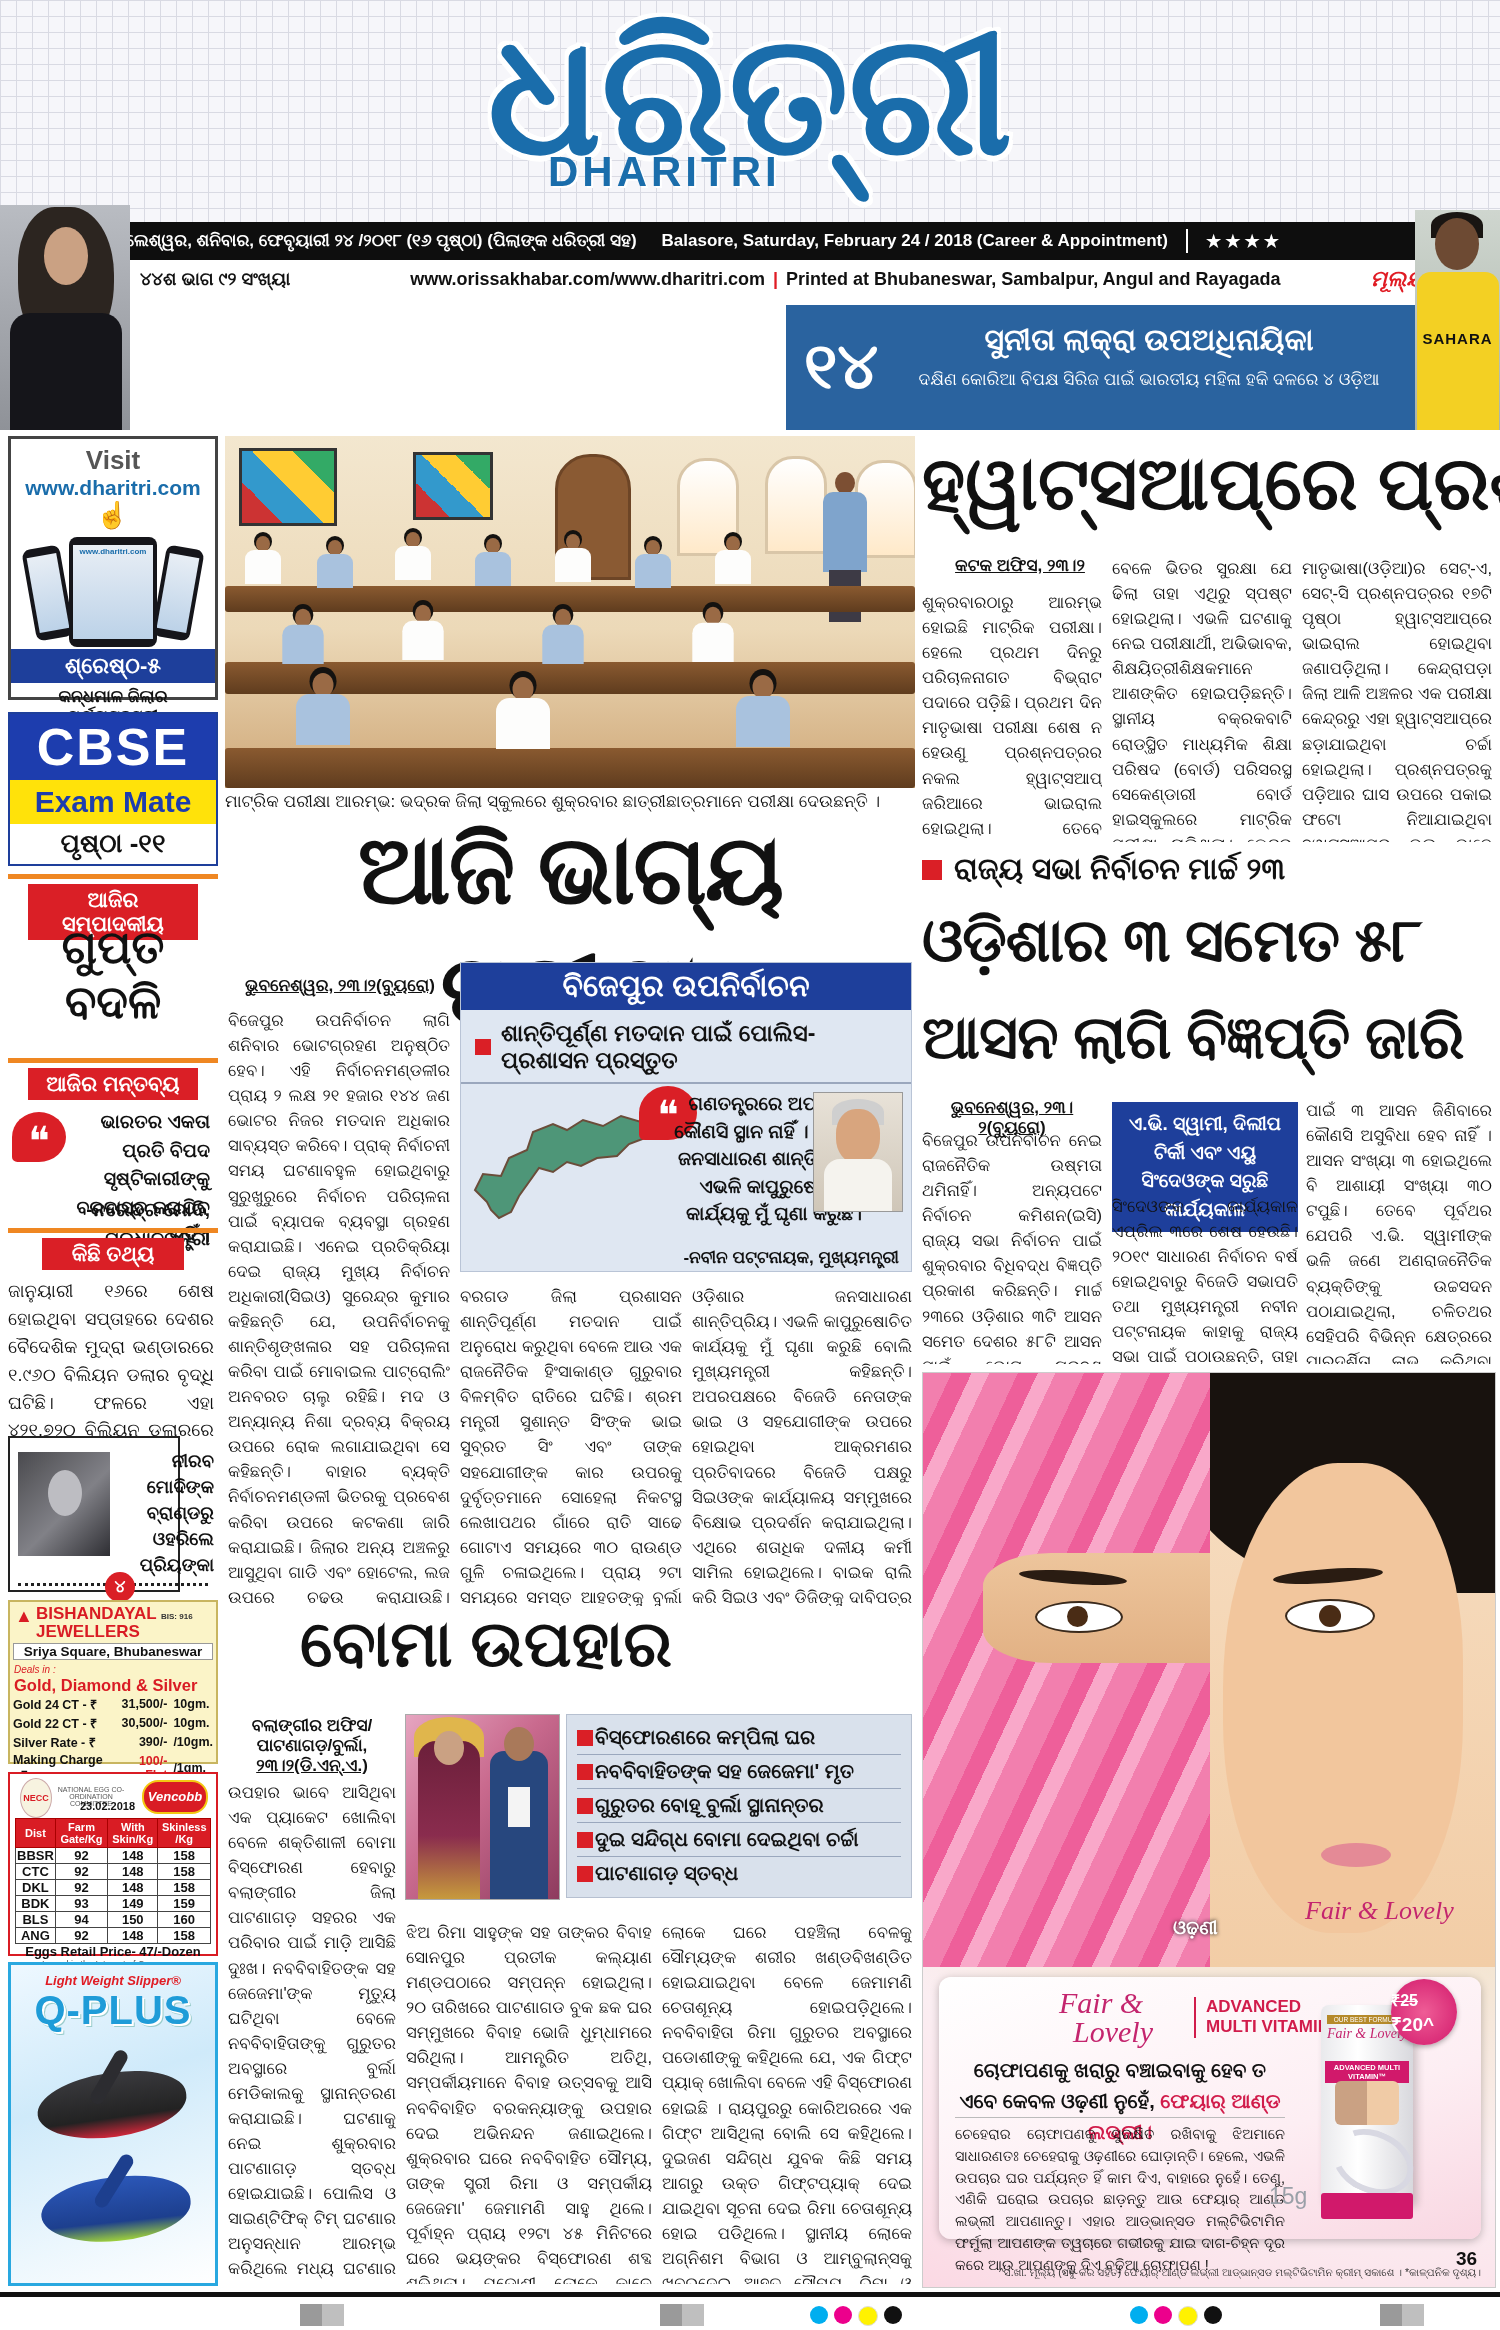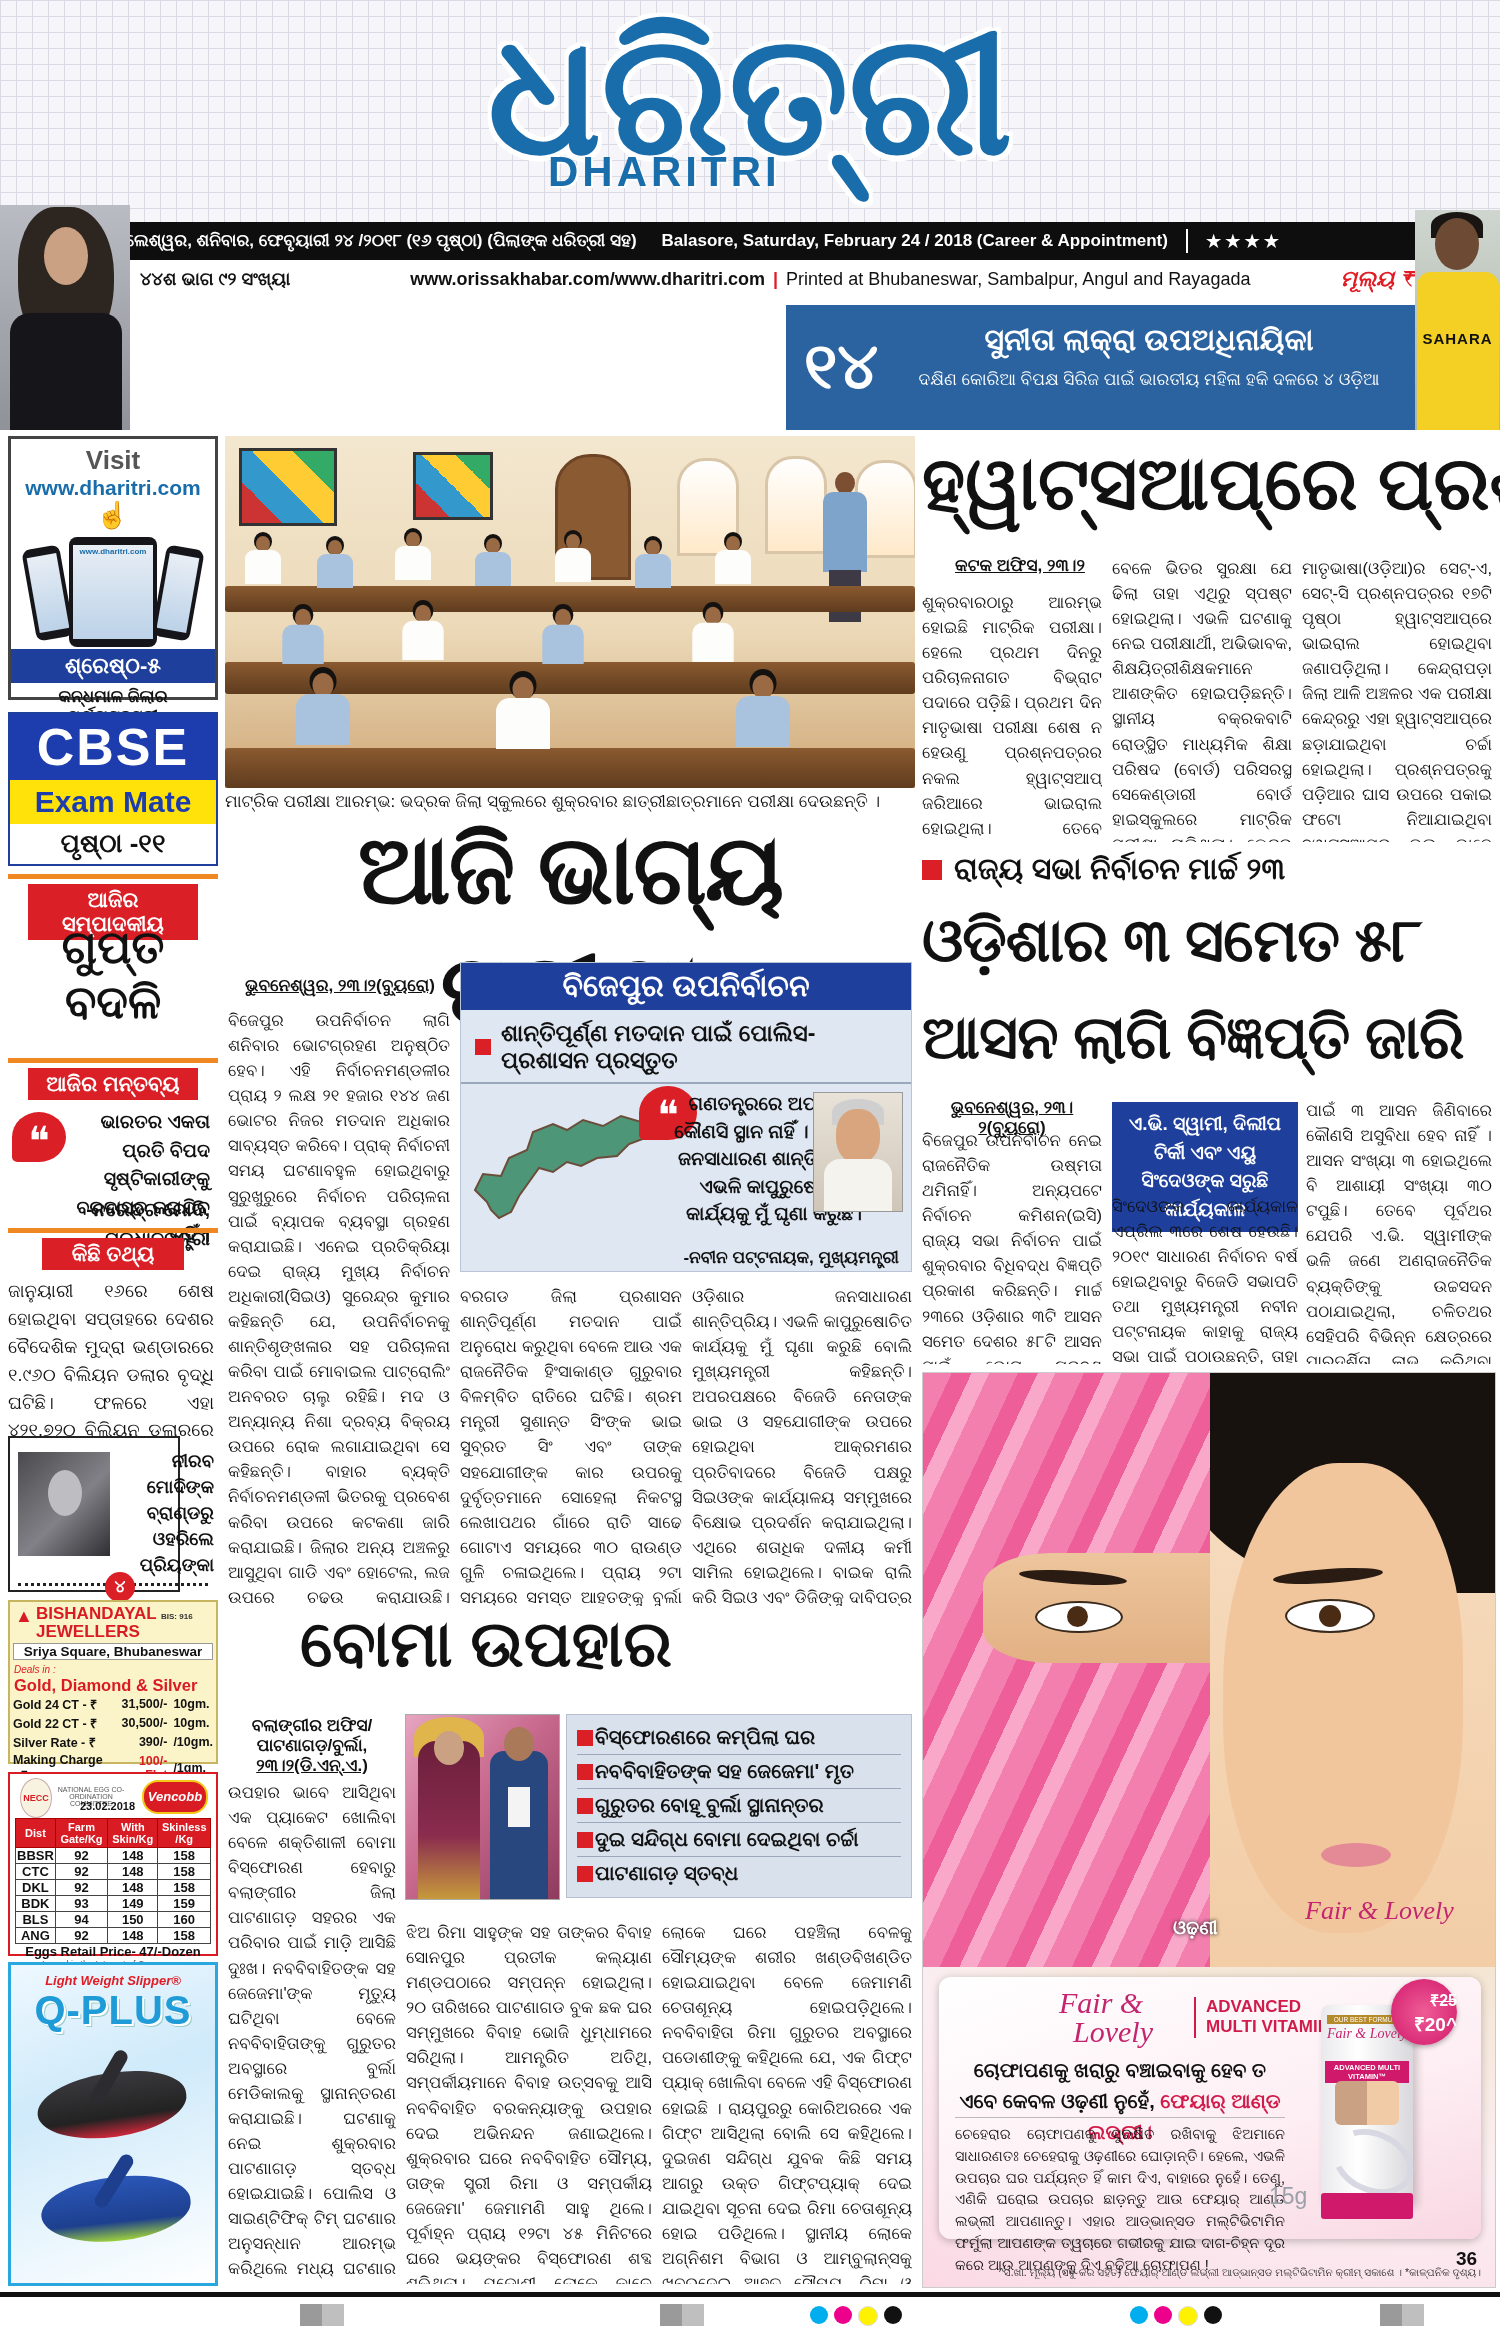--- a/index.html
+++ b/index.html
@@ -159,21 +159,21 @@
   .fnl-h1{position:absolute;left:16px;top:78px;width:330px;text-align:center;font-size:20px;font-weight:bold;line-height:1.55;}
   .fnl-h1 .rd{color:#d11c4b;}
   .fnl-body{position:absolute;left:16px;top:140px;width:330px;font-size:14.5px;text-align:justify;line-height:1.5;border-top:1px solid #bbb;padding-top:6px;}
   .tube{position:absolute;left:382px;top:28px;width:92px;height:196px;background:linear-gradient(90deg,#e9e9ec,#ffffff 40%,#d8d8dd);border-radius:8px 8px 4px 4px;box-shadow:4px 6px 8px rgba(0,0,0,.2);}
   .tube .cap{position:absolute;left:0;bottom:-18px;width:92px;height:26px;background:#d1196b;border-radius:3px;}
   .tube .band{position:absolute;left:6px;top:10px;width:80px;background:#b58a2a;color:#fff;font-size:6.5px;text-align:center;padding:1px 0;}
   .tube .tb{position:absolute;left:0;top:22px;width:92px;color:#c4256e;font-size:14px;font-style:italic;font-family:"Liberation Serif",serif;text-align:center;line-height:.95;}
   .tube .tv{position:absolute;left:4px;top:56px;width:84px;background:#d1196b;color:#fff;font-size:7.5px;font-weight:bold;text-align:center;padding:2px 0;}
   .tube .faces{position:absolute;left:14px;top:76px;width:64px;height:44px;background:linear-gradient(90deg,#caa183 50%,#f0cba6 0);border-radius:6px;}
   .tube .swirl{position:absolute;left:10px;top:126px;width:72px;height:50px;border-radius:50%;border:6px solid #d8d8e2;border-left-color:transparent;transform:rotate(24deg);}
-  .badge{position:absolute;left:452px;top:2px;width:66px;height:66px;border-radius:50%;background:radial-gradient(#ef5c96,#d1196b);color:#fff;text-align:right;box-shadow:0 2px 5px rgba(0,0,0,.3);}
+  .badge{position:absolute;left:452px;top:2px;width:66px;height:66px;border-radius:50%;background:radial-gradient(#ef5c96,#d1196b);color:#fff;text-align:left;box-shadow:0 2px 5px rgba(0,0,0,.3);}
   .badge .old{font-size:16px;font-weight:bold;text-decoration:line-through;margin-top:10px;}
   .badge .new{font-size:19px;font-weight:bold;}
   .wt{position:absolute;left:330px;top:206px;color:#9aa0a8;font-size:23px;}
   .fnl-fine{position:absolute;left:14px;bottom:8px;width:544px;text-align:right;font-size:10.5px;color:#333;}
   .page-no{left:1456px;top:2248px;font-size:19px;font-weight:bold;}
   .bot-rule{left:0;top:2292px;width:1500px;height:5px;background:#111;}
   .cmyk{position:absolute;top:2306px;display:flex;gap:6px;}
   .cmyk span{width:18px;height:18px;border-radius:50%;display:inline-block;}
   .gray2{position:absolute;top:2304px;width:44px;height:22px;background:linear-gradient(90deg,#9a9a9a 50%,#bfbfbf 0);}
 </style>
@@ -190,21 +190,21 @@
     <span style="margin-left:110px">ବାଲେଶ୍ୱର, ଶନିବାର, ଫେବୃୟାରୀ ୨୪ /୨୦୧୮ (୧୬ ପୃଷ୍ଠା) (ପିଲାଙ୍କ ଧରିତ୍ରୀ ସହ)</span>
     <span style="margin-left:25px">Balasore, Saturday, February 24 / 2018  (Career &amp; Appointment)</span>
     <span class="sep"></span>
     <span style="letter-spacing:4px">★★★★</span>
   </div>
 
   <div class="abs info-line">
     <b style="margin-left:140px">୪୪ଶ ଭାଗ ୯୨ ସଂଖ୍ୟା</b>
     <b style="margin-left:120px">www.orissakhabar.com/www.dharitri.com</b>
     <span style="color:#e01c24;font-weight:bold;margin:0 8px">|</span>
-    <span style="font-weight:normal">Printed at Bhubaneswar, Sambalpur, Angul and Rayagada</span>
+    <span style="font-weight:bold">Printed at Bhubaneswar, Sambalpur, Angul and Rayagada</span>
     <span class="price" style="margin-left:90px">ମୂଲ୍ୟ ₹୫/-</span>
   </div>
 
   <div class="abs photo-meghan">
     <div class="hair"></div>
     <div class="face"></div>
     <div class="top"></div>
   </div>
 
 

